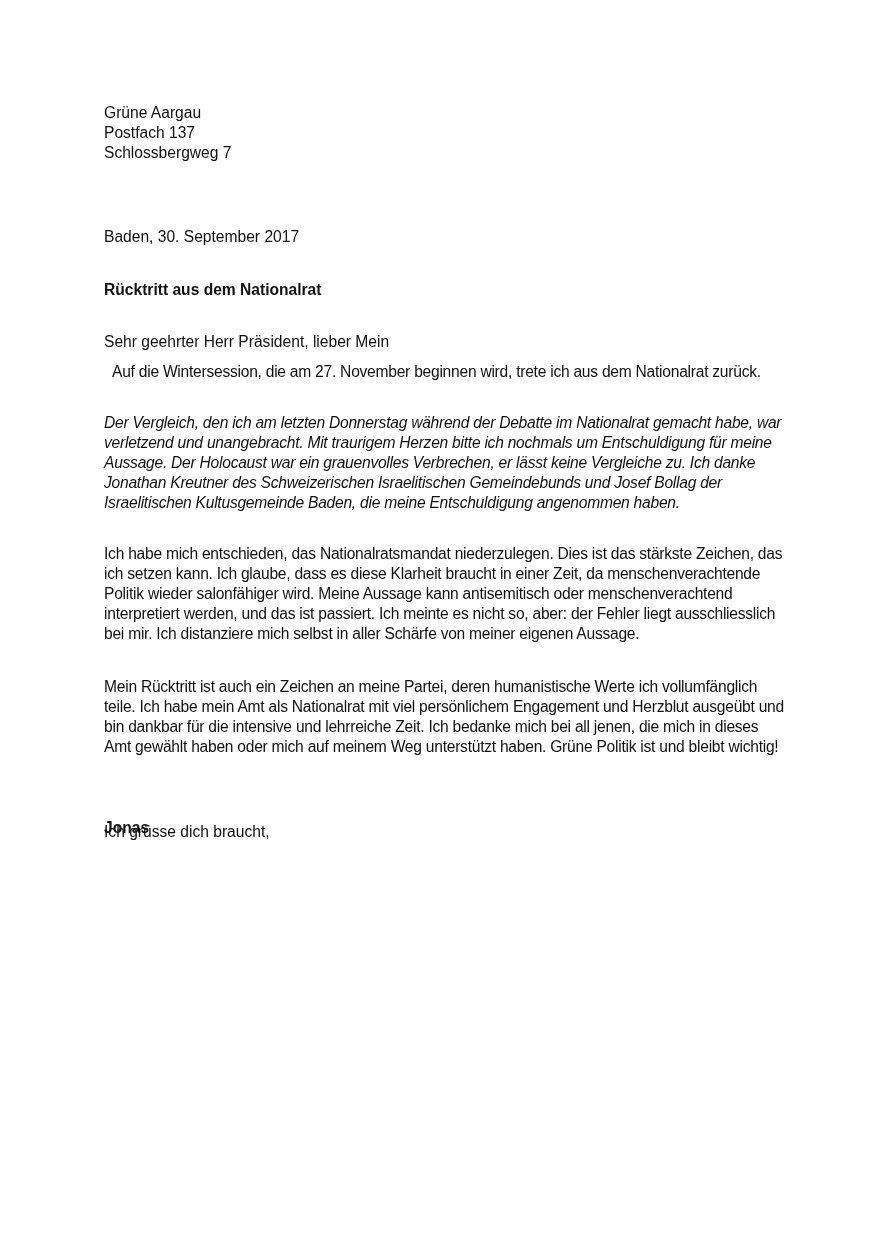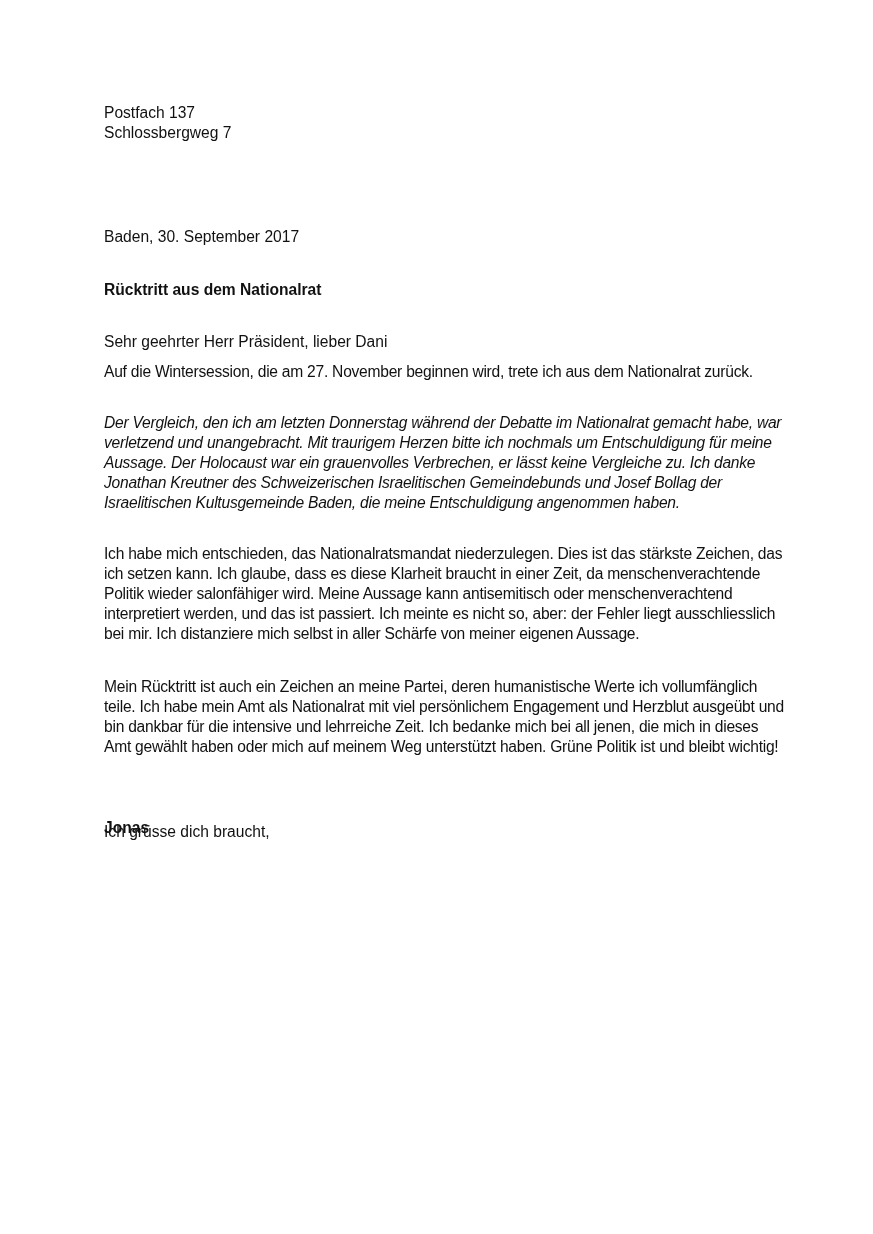--- a/index.html
+++ b/index.html
@@ -5,38 +5,39 @@
   html, body { margin: 0; padding: 0; background: #ffffff; }
   body { width: 873px; height: 1234px; position: relative; overflow: hidden; }
   .page { position: absolute; left: 104px; top: 0; width: 680px; color: #111;
     font-family: "Liberation Sans", sans-serif; font-size: 15.6px; line-height: 20px; }
   .blk { position: absolute; left: 0; width: 680px; margin: 0; }
   .addr { top: 103px; }
   .addr div { height: 20px; }
   .date { top: 227px; }
   .subject { top: 280px; font-weight: bold; }
   .salutation { top: 332px; }
-  .p1 { top: 362px; }
+  .p1 { top: 362px; margin-left: 8px; }
   .p2 { top: 413px; font-style: italic; }
   .p3 { top: 544px; }
   .p4 { top: 677px; }
   .closing { top: 822px; }
   .sign { top: 818px; font-weight: bold; }
   .p { letter-spacing: -0.25px; }
 </style>
 </head>
 <body>
 
 <div class="page">
   <div class="blk addr">
+    <div>Grüne Aargau</div>
     <div>Postfach 137</div>
     <div>Schlossbergweg 7</div>
   </div>
   <div class="blk date">Baden, 30. September 2017</div>
   <div class="blk subject">Rücktritt aus dem Nationalrat</div>
-  <div class="blk salutation">Sehr geehrter Herr Präsident, lieber Dani</div>
+  <div class="blk salutation">Sehr geehrter Herr Präsident, lieber Mein</div>
   <p class="blk p p1">Auf die Wintersession, die am 27. November beginnen wird, trete ich aus dem Nationalrat zurück.</p>
   <p class="blk p p2">Der Vergleich, den ich am letzten Donnerstag während der Debatte im Nationalrat gemacht habe, war verletzend und unangebracht. Mit traurigem Herzen bitte ich nochmals um Entschuldigung für meine Aussage. Der Holocaust war ein grauenvolles Verbrechen, er lässt keine Vergleiche zu. Ich danke Jonathan Kreutner des Schweizerischen Israelitischen Gemeindebunds und Josef Bollag der Israelitischen Kultusgemeinde Baden, die meine Entschuldigung angenommen haben.</p>
   <p class="blk p p3">Ich habe mich entschieden, das Nationalratsmandat niederzulegen. Dies ist das stärkste Zeichen, das ich setzen kann. Ich glaube, dass es diese Klarheit braucht in einer Zeit, da menschenverachtende Politik wieder salonfähiger wird. Meine Aussage kann antisemitisch oder menschenverachtend interpretiert werden, und das ist passiert. Ich meinte es nicht so, aber: der Fehler liegt ausschliesslich bei mir. Ich distanziere mich selbst in aller Schärfe von meiner eigenen Aussage.</p>
   <p class="blk p p4">Mein Rücktritt ist auch ein Zeichen an meine Partei, deren humanistische Werte ich vollumfänglich teile. Ich habe mein Amt als Nationalrat mit viel persönlichem Engagement und Herzblut ausgeübt und bin dankbar für die intensive und lehrreiche Zeit. Ich bedanke mich bei all jenen, die mich in dieses Amt gewählt haben oder mich auf meinem Weg unterstützt haben. Grüne Politik ist und bleibt wichtig!</p>
   <div class="blk closing">Ich grüsse dich braucht,</div>
   <div class="blk sign">Jonas</div>
 </div>
 
 </body></html>

